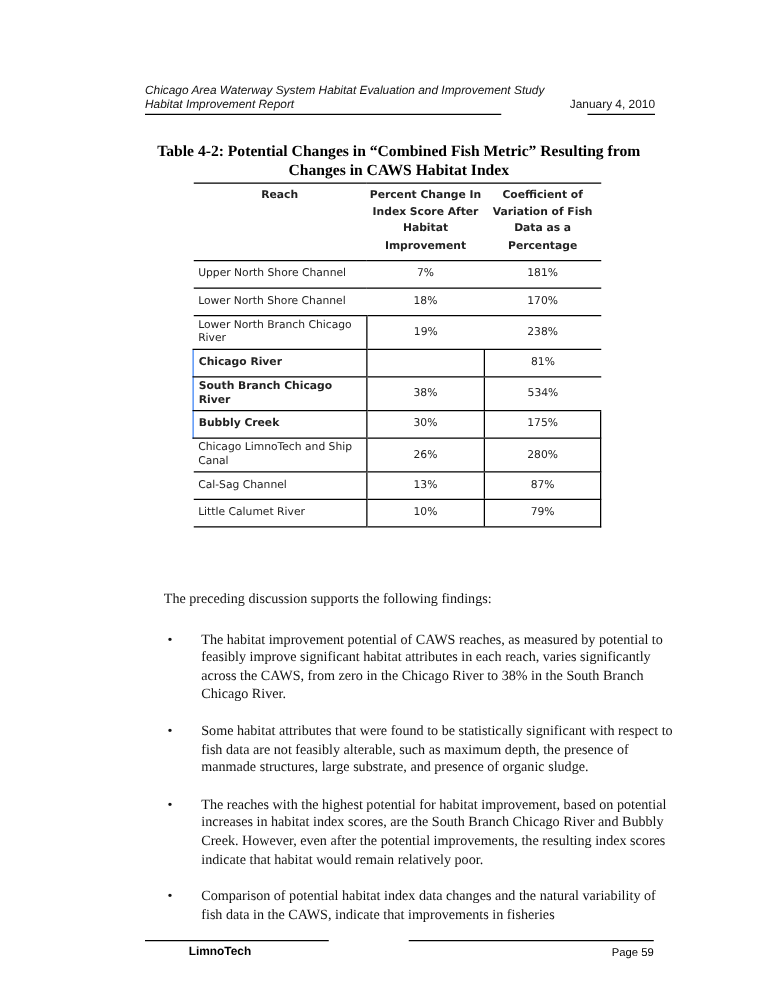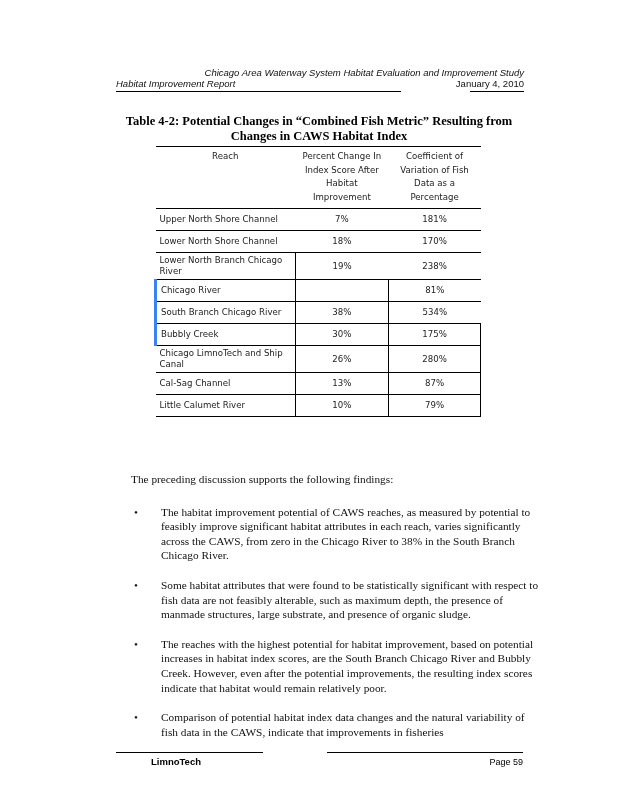--- a/index.html
+++ b/index.html
@@ -1,34 +1,34 @@
 <!DOCTYPE html>
 <html><head>
 <meta charset="utf-8">
 <style>
   html, body { margin: 0; padding: 0; background: #ffffff; }
   body { width: 619px; height: 800px; position: relative; overflow: hidden; color: #000; }
   .hdr { position: absolute; left: 116px; top: 67px; width: 408px; font-family: "Liberation Sans", sans-serif; font-style: italic; font-size: 9.5px; line-height: 11px; color: #111; }
-  .hdr .l1 { display: block; text-align: right; }
+  .hdr .l1 { display: block; }
   .hdr .l2 { display: block; }
   .hdr .date { position: absolute; right: 0; top: 11px; font-style: normal; }
   .hdr-rule-left { position: absolute; left: 116px; top: 91px; width: 285px; border-top: 1px solid #000; }
   .hdr-rule-right { position: absolute; left: 470px; top: 91px; width: 54px; border-top: 1px solid #000; }
 
   .title { position: absolute; left: 118px; top: 114px; width: 402px; text-align: center; font-family: "Liberation Serif", serif; font-weight: bold; font-size: 12.5px; line-height: 15px; }
 
   .tbl { position: absolute; left: 154px; top: 146px; width: 327px; border-collapse: collapse; font-family: "DejaVu Sans", sans-serif; font-size: 8.6px; color: #222; }
-  .tbl th { font-weight: normal; text-align: center; vertical-align: top; padding: 3px 2px 4px 2px; line-height: 13.5px; border-bottom: 1px solid #000; }
+  .tbl th { font-weight: bold; text-align: center; vertical-align: top; padding: 3px 2px 4px 2px; line-height: 13.5px; border-bottom: 1px solid #000; }
   .tbl td { padding: 2px 4px; line-height: 11px; vertical-align: middle; border-bottom: 1px solid #000; }
   .tbl td.reach { text-align: left; width: 144px; height: 17px; }
   .tbl td.num { text-align: center; }
   .tbl td.c2 { width: 90px; border-left: 1px solid #000; }
   .tbl td.c3 { width: 85px; border-left: 1px solid #000; border-right: 1px solid #000; }
   .tbl tr.top th { border-top: 1px solid #000; }
-  .tbl td.reach.lb { border-left: 3px solid #3b82f6; }
+  .tbl td.reach.lb { border-left: 1px solid #3b82f6; font-weight: bold; }
 
   .body-text { position: absolute; left: 116px; top: 472px; width: 412px; font-family: "Liberation Serif", serif; font-size: 11.3px; line-height: 14.6px; color: #111; margin-left: 15px; }
   .intro { margin: 0 0 18px 0; }
   .bullets { list-style: none; margin: 0; padding: 0; }
   .bullets li { position: relative; padding-left: 30px; margin-bottom: 15px; }
   .bullets li .dot { position: absolute; left: 3px; top: 0; }
 
   .ftr-rule-left { position: absolute; left: 116px; top: 752px; width: 147px; border-top: 1px solid #000; }
   .ftr-rule-right { position: absolute; left: 327px; top: 752px; width: 196px; border-top: 1px solid #000; }
   .ftr-left { position: absolute; left: 116px; top: 756px; font-family: "Liberation Sans", sans-serif; font-weight: bold; font-size: 9.5px; padding-left: 35px; }

